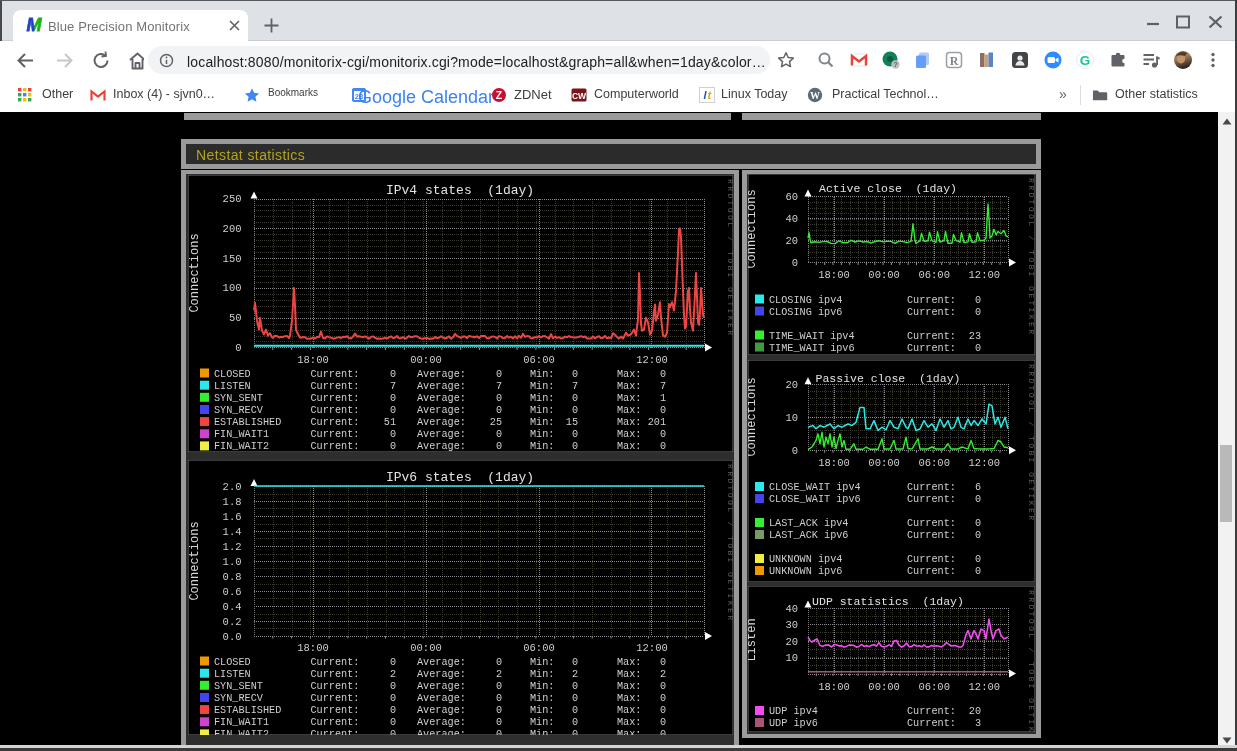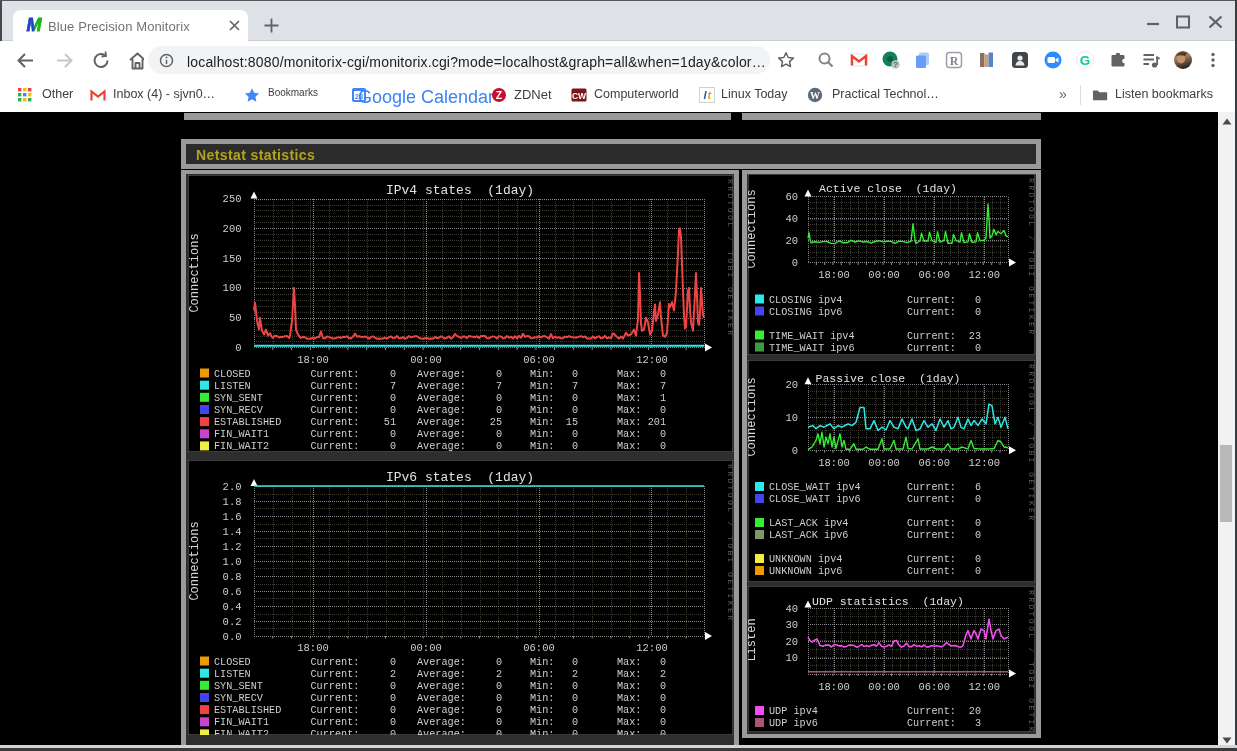--- a/index.html
+++ b/index.html
@@ -181,30 +181,30 @@
 <svg class="abs" style="left:807px;top:87px" width="16" height="16" viewBox="0 0 16 16">
     <circle cx="8" cy="8" r="7.2" fill="#5d6a75"></circle>
     <text x="8" y="11.8" font-size="10" font-weight="bold" fill="#fff" text-anchor="middle" font-family="Liberation Serif">W</text>
   </svg>
 <div class="abs" style="left:832px;top:87px;font-size:12.5px;color:#3c4043">Practical Technol…</div>
 <div class="abs" style="left:1059px;top:86px;font-size:14px;color:#5f6368">»</div>
 <div class="abs" style="left:1080px;top:85px;width:1px;height:20px;background:#dadce0"></div>
 <svg class="abs" style="left:1092px;top:88px" width="16" height="14" viewBox="0 0 16 14">
     <path d="M1 2.5 h5 l1.8 2 H15 a1 1 0 0 1 1 1 V12 a1 1 0 0 1 -1 1 H1 Z" fill="#5f6368" transform="scale(0.95)"></path>
   </svg>
-<div class="abs" style="left:1115px;top:87px;font-size:12.5px;color:#3c4043">Listen bookmarks</div>
+<div class="abs" style="left:1115px;top:87px;font-size:12.5px;color:#3c4043">Other statistics</div>
 
 <div class="abs" style="left:0;top:112px;width:1237px;height:639px;background:#000"></div>
 
 <div class="abs" style="left:184px;top:113px;width:547px;height:7px;background:#9a9a9a"></div>
 <div class="abs" style="left:742px;top:113px;width:299px;height:7px;background:#9a9a9a"></div>
 
 <div class="abs" style="left:181px;top:139px;width:860px;height:30px;background:#9a9a9a"></div>
 <div class="abs" style="left:186px;top:144px;width:850px;height:20px;background:#2b2b2b"></div>
-<div class="abs" style="left:196px;top:146.5px;font-size:14px;font-weight:bold;color:#b3a41a;letter-spacing:0.4px">Netstat statistics</div>
+<div class="abs" style="left:196px;top:146.5px;font-size:14px;font-weight:normal;color:#b3a41a;letter-spacing:0.4px">Netstat statistics</div>
 
 <div class="abs" style="left:181px;top:170px;width:558px;height:581px;background:#9a9a9a"></div>
 <div class="abs" style="left:186px;top:174px;width:548px;height:577px;background:#2e2e2e"></div>
 
 <div class="abs" style="left:742px;top:170px;width:299px;height:568px;background:#9a9a9a"></div>
 <div class="abs" style="left:747px;top:174px;width:289px;height:560px;background:#2e2e2e"></div>
 <svg style="position:absolute;left:188px;top:175px" width="545" height="277" viewBox="0 0 545 277">
     <rect x="0" y="0" width="545" height="277" fill="#000000" stroke="#757575" stroke-width="1"></rect>
     <line x1="66" y1="166.5" x2="516" y2="166.5" stroke="#3a3a2e" stroke-width="1" stroke-dasharray="1 1" shape-rendering="crispEdges"></line>
     <line x1="66" y1="161.5" x2="516" y2="161.5" stroke="#3a3a2e" stroke-width="1" stroke-dasharray="1 1" shape-rendering="crispEdges"></line>

